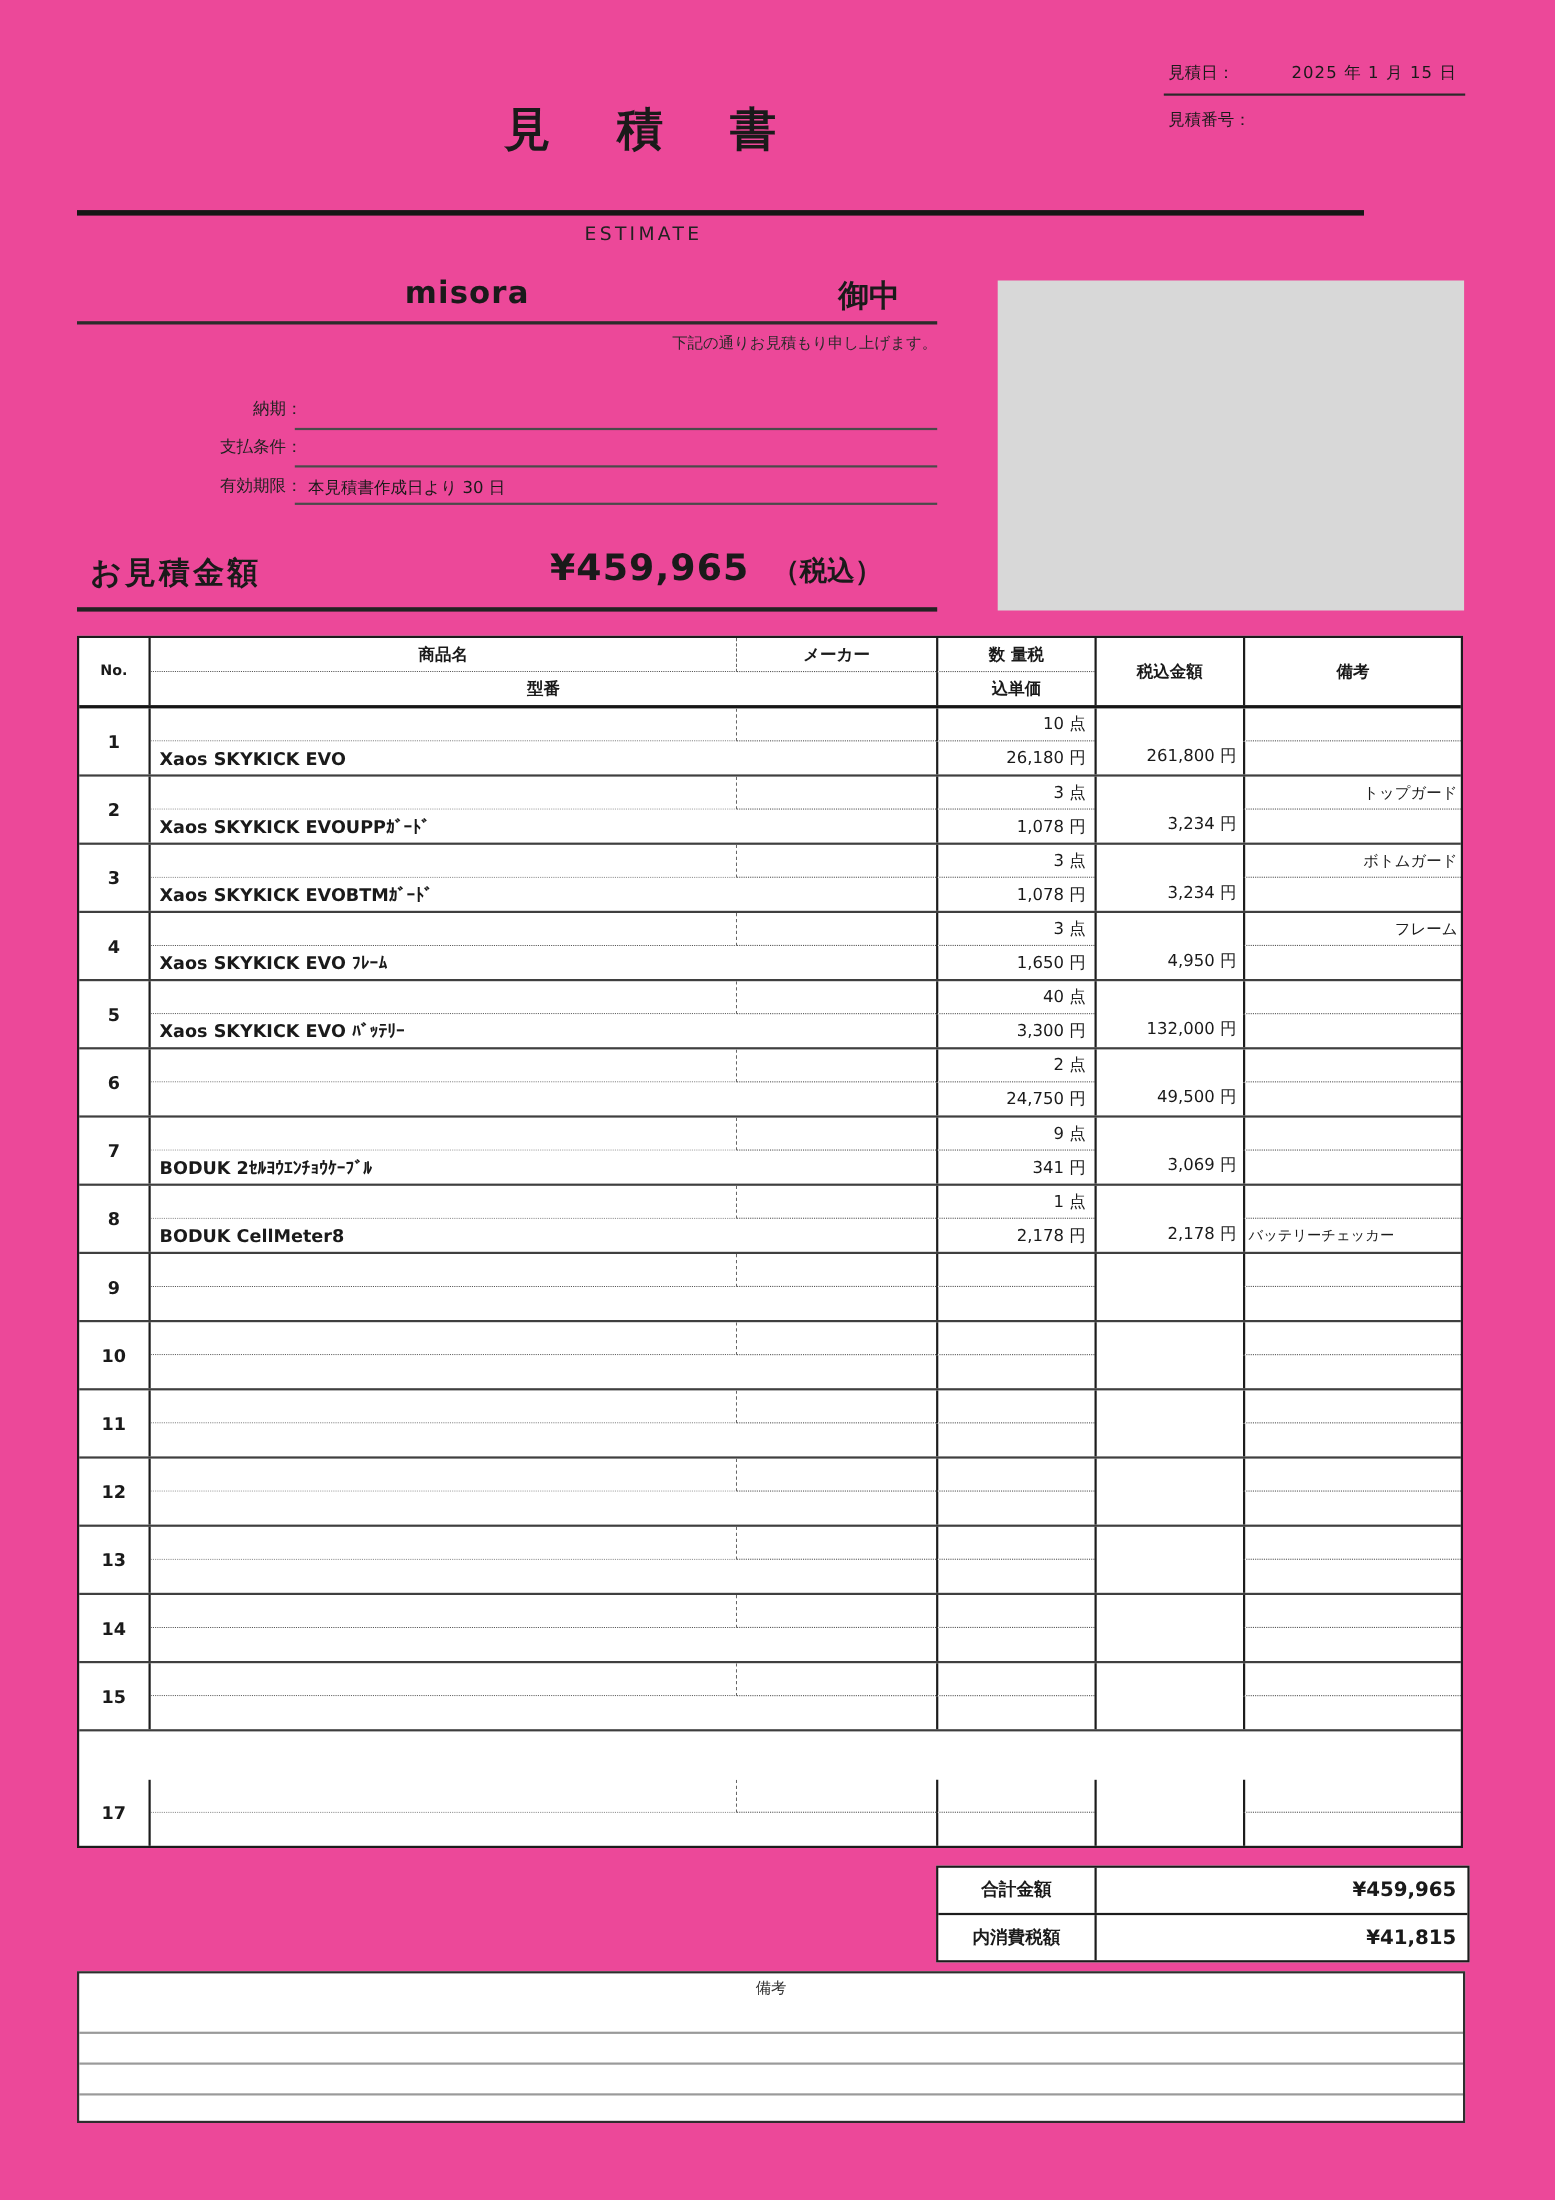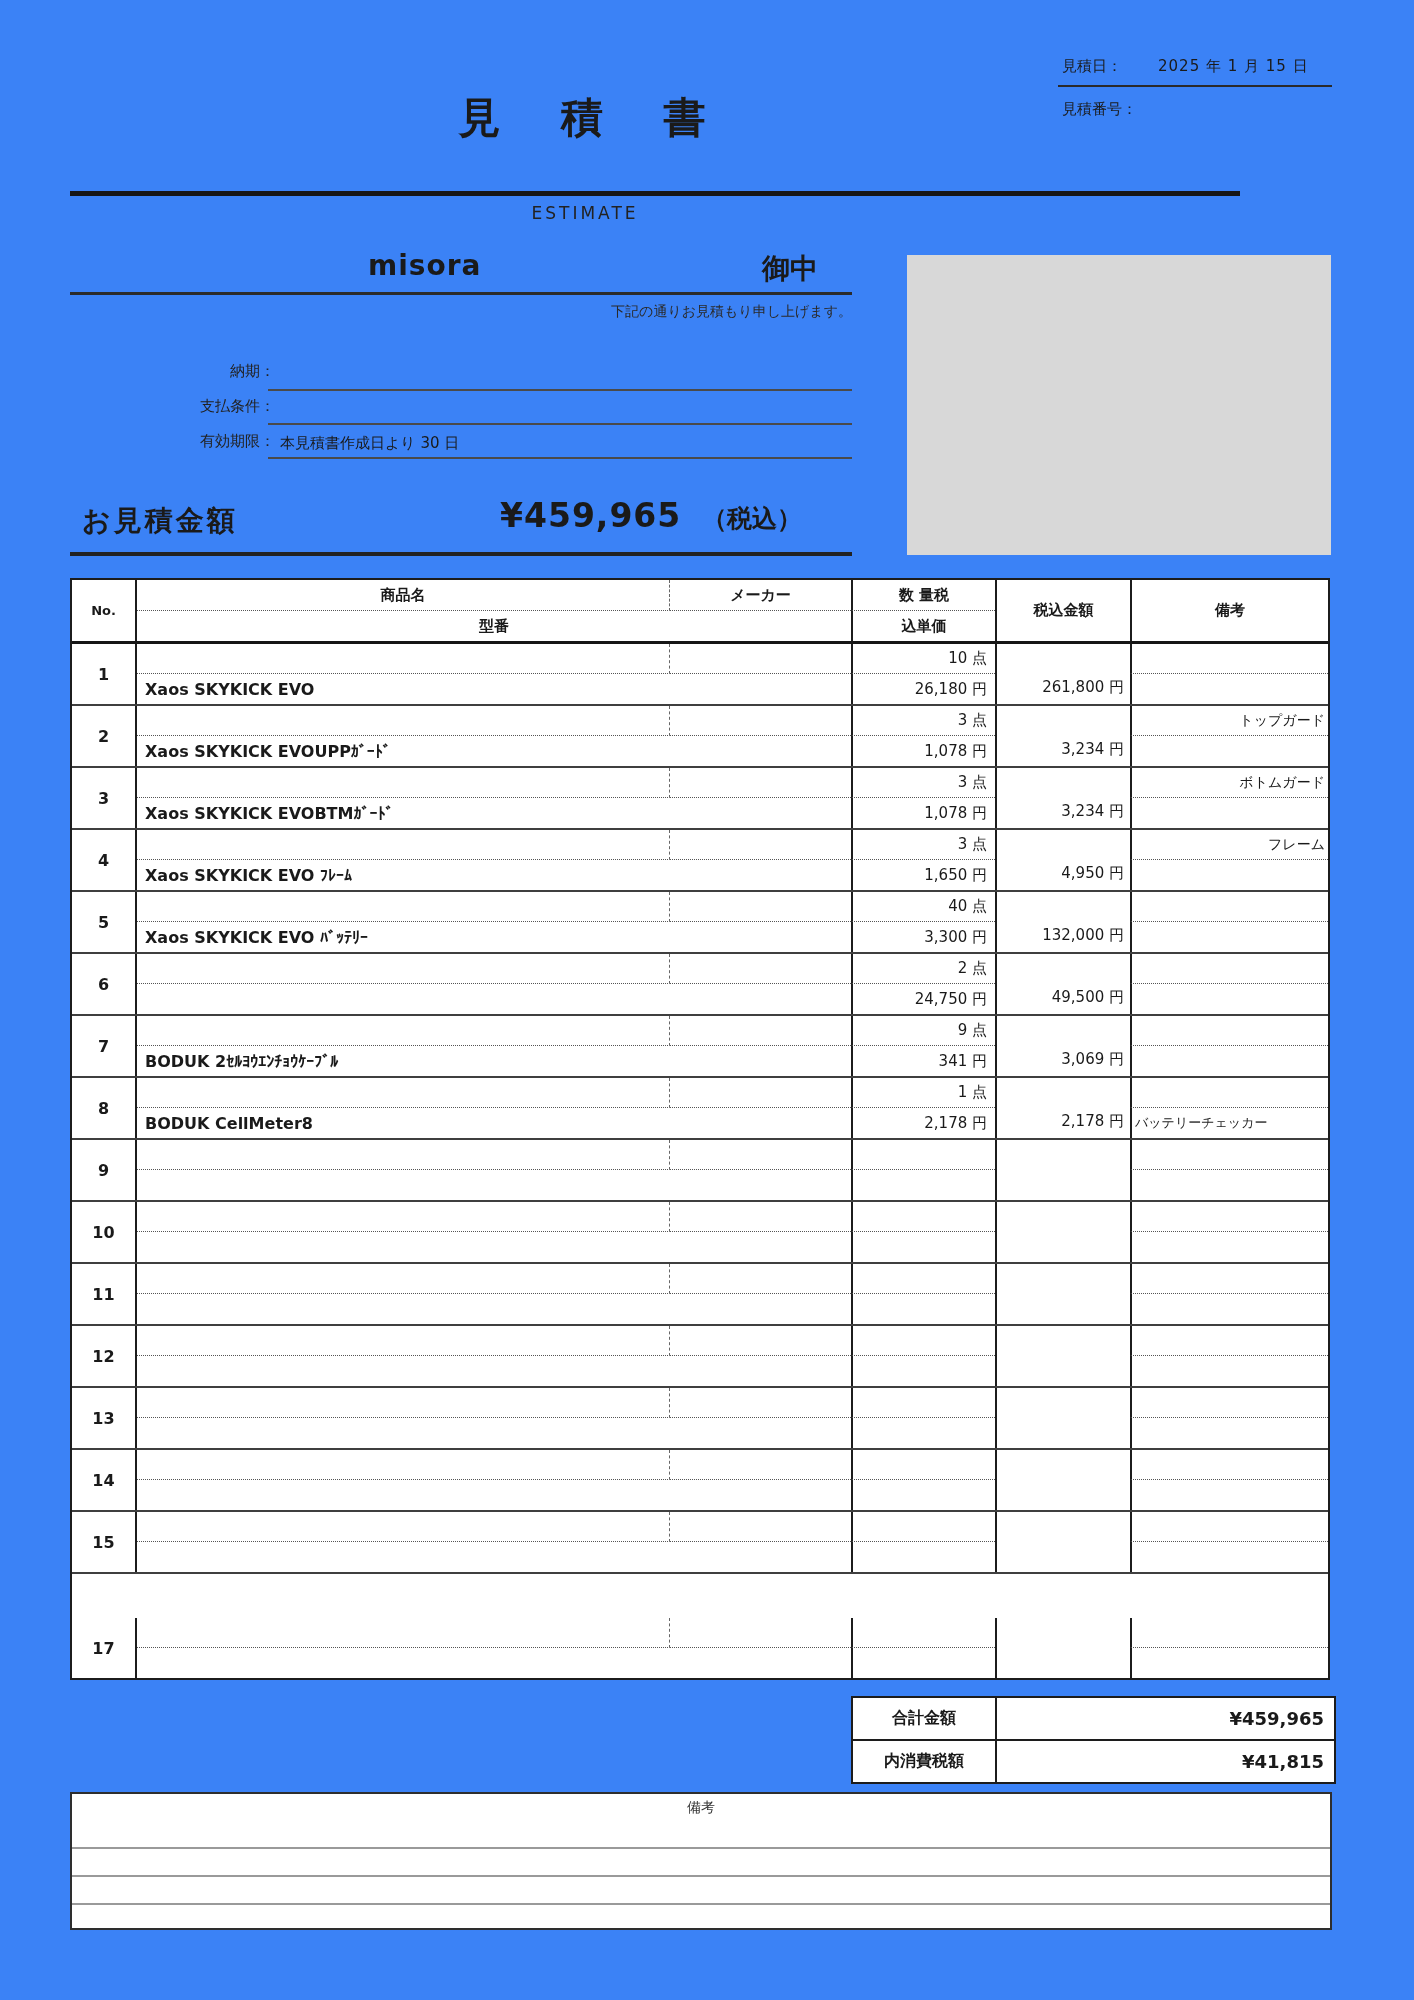--- a/index.html
+++ b/index.html
@@ -1,24 +1,24 @@
 <!DOCTYPE html>
 <html><head>
 <meta charset="utf-8">
 <style>
   html,body{margin:0;padding:0;background:#fff;}
   body{font-family:"DejaVu Sans","Liberation Sans",sans-serif;color:#1a1a1a;}
-  .page{position:relative;width:1414px;height:2000px;background:#3b82f6;overflow:hidden;}
+  .page{position:relative;width:1414px;height:2000px;background:#ec4899;overflow:hidden;}
   .abs{position:absolute;}
 
   
   .date-row{left:1058px;top:57px;width:274px;display:flex;align-items:baseline;
             border-bottom:2px solid #2a2a2a;padding-bottom:9px;font-size:15px;}
   .date-row .lbl{margin-left:4px;}
-  .date-row .val{margin-left:36px;letter-spacing:1px;}
+  .date-row .val{margin-left:52px;letter-spacing:1px;}
   .number-row{left:1062px;top:100px;font-size:15px;}
 
   
   .title{left:70px;top:90px;width:1030px;text-align:center;font-size:42px;font-weight:bold;
          letter-spacing:6px;word-spacing:34px;white-space:nowrap;}
   .title-rule{left:70px;top:191px;width:1170px;height:5px;background:#161616;}
   .subtitle{left:70px;top:203px;width:1030px;text-align:center;font-size:17px;letter-spacing:3px;color:#222;}
 
   
   .customer-name{left:368px;top:249px;font-size:28px;font-weight:bold;letter-spacing:1px;}

